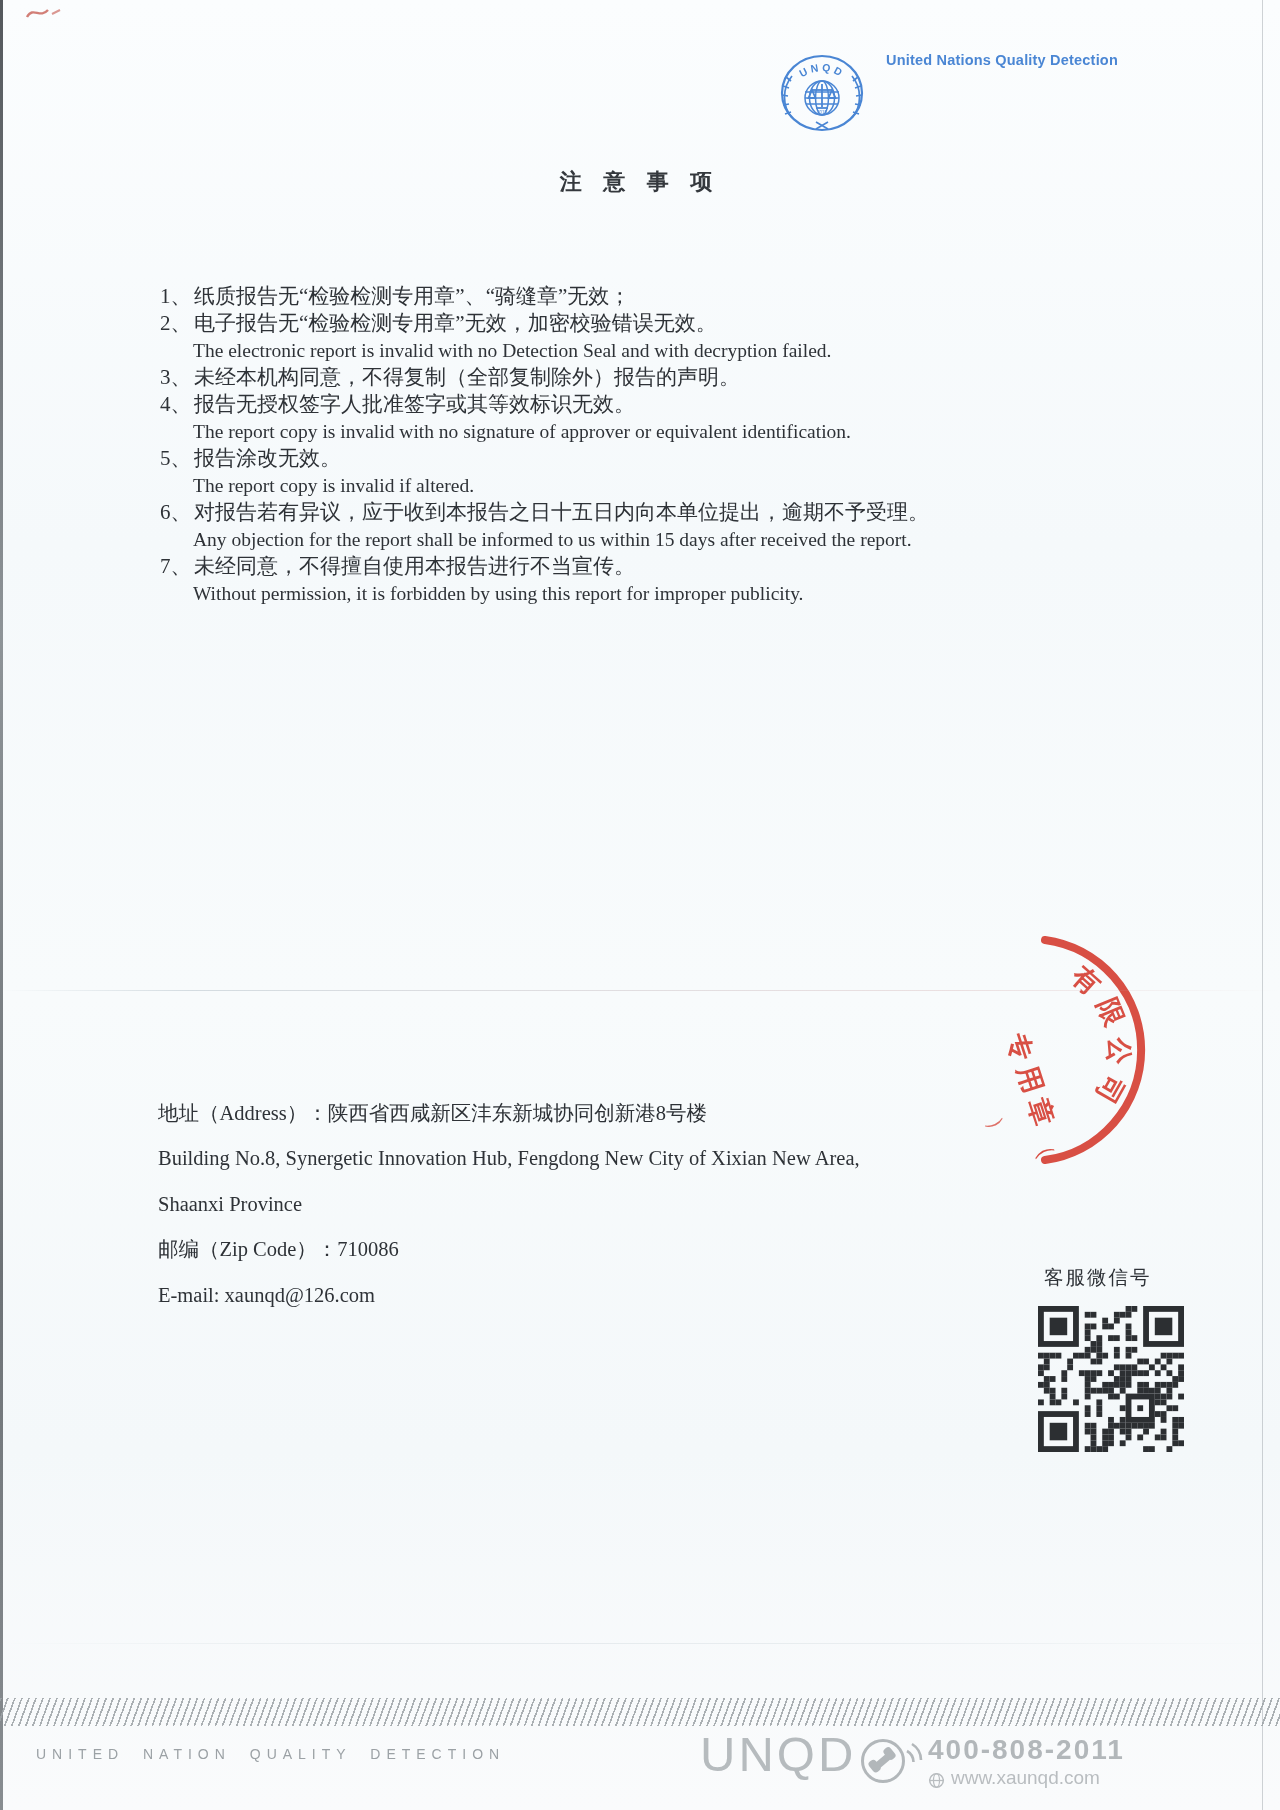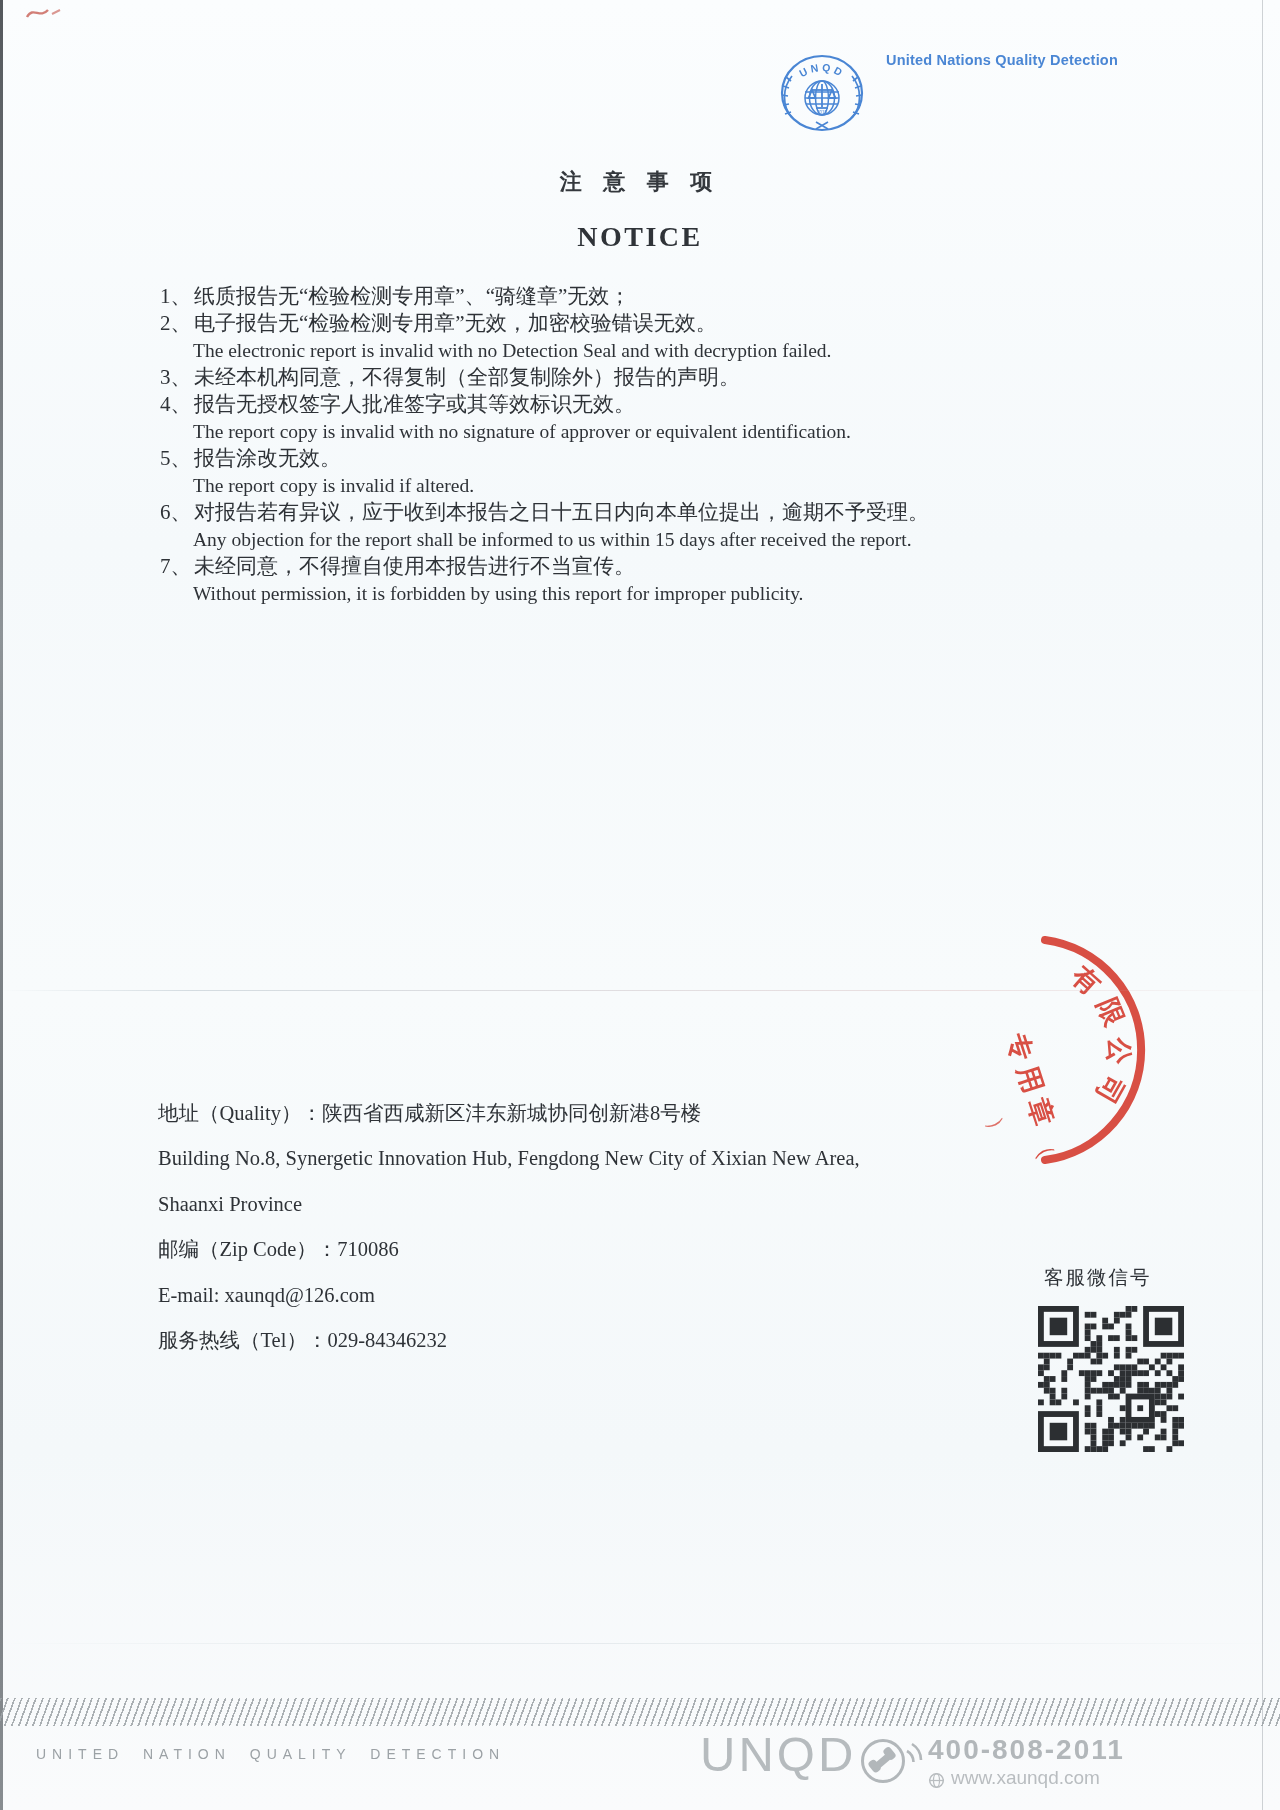--- a/index.html
+++ b/index.html
@@ -106,21 +106,20 @@
         <path d="M83,64 l6,2 M85,56 l6,1 M86,48 l6,-1 M85,40 l6,-2 M83,33 l5,-4"></path>
         <path d="M46,81 L58,74 M46,74 L58,81"></path>
       </g>
     </svg>
     <div class="brand-text">
       <div class="brand-en">United Nations Quality Detection</div>
     </div>
   </header>
 
   <h1 class="title-zh">注 意 事 项</h1>
-  <h2 class="title-en">NOTICE</h2>
 
   <ol class="notices" id="notice-list">
       <li class="notice-item">
         <div class="zh-line">
           <span class="zh-num">1、</span>
           <span>纸质报告无“检验检测专用章”、“骑缝章”无效；</span>
         </div>
       </li>
       <li class="notice-item">
         <div class="zh-line">
@@ -170,26 +169,25 @@
     <path id="stArc" d="M88,52 A80,80 0 0 1 104,188" fill="none"></path>
     <text font-size="27" fill="#d4382b" letter-spacing="9" font-weight="600">
       <textPath id="stamp-arc-tp" href="#stArc" startOffset="4%">有限公司</textPath>
     </text>
     <text id="stamp-inner" font-size="27" fill="#d4382b" letter-spacing="7" font-weight="600" transform="translate(32,112) rotate(72)">专用章</text>
     <text id="stamp-bracket-o" font-size="24" fill="#d4382b" transform="translate(56,214) rotate(65)">（</text>
     <text id="stamp-bracket-c" font-size="22" fill="#d4382b" transform="translate(12,196) rotate(65)" opacity=".8">）</text>
   </svg>
 
   <div class="contact" id="contact-list">
-      <div class="contact-line">地址（Quality）：陕西省西咸新区沣东新城协同创新港8号楼</div>
+      <div class="contact-line">地址（Address）：陕西省西咸新区沣东新城协同创新港8号楼</div>
       <div class="contact-line">Building No.8, Synergetic Innovation Hub, Fengdong New City of Xixian New Area,</div>
       <div class="contact-line">Shaanxi Province</div>
       <div class="contact-line">邮编（Zip Code）：710086</div>
       <div class="contact-line">E-mail: xaunqd@126.com</div>
-      <div class="contact-line">服务热线（Tel）：029-84346232</div>
     </div>
 
   <div class="wechat-label">客服微信号</div>
   <svg class="qr" id="qr" width="146" height="146" viewBox="0 0 146 146">
       <rect x="87.6" y="0" width="5.84" height="5.84" fill="#2c2f32"></rect>
       <rect x="93.44" y="0" width="5.84" height="5.84" fill="#2c2f32"></rect>
       <rect x="46.72" y="5.84" width="5.84" height="5.84" fill="#2c2f32"></rect>
       <rect x="52.56" y="5.84" width="5.84" height="5.84" fill="#2c2f32"></rect>
       <rect x="75.92" y="5.84" width="5.84" height="5.84" fill="#2c2f32"></rect>
       <rect x="81.75999999999999" y="5.84" width="5.84" height="5.84" fill="#2c2f32"></rect>

